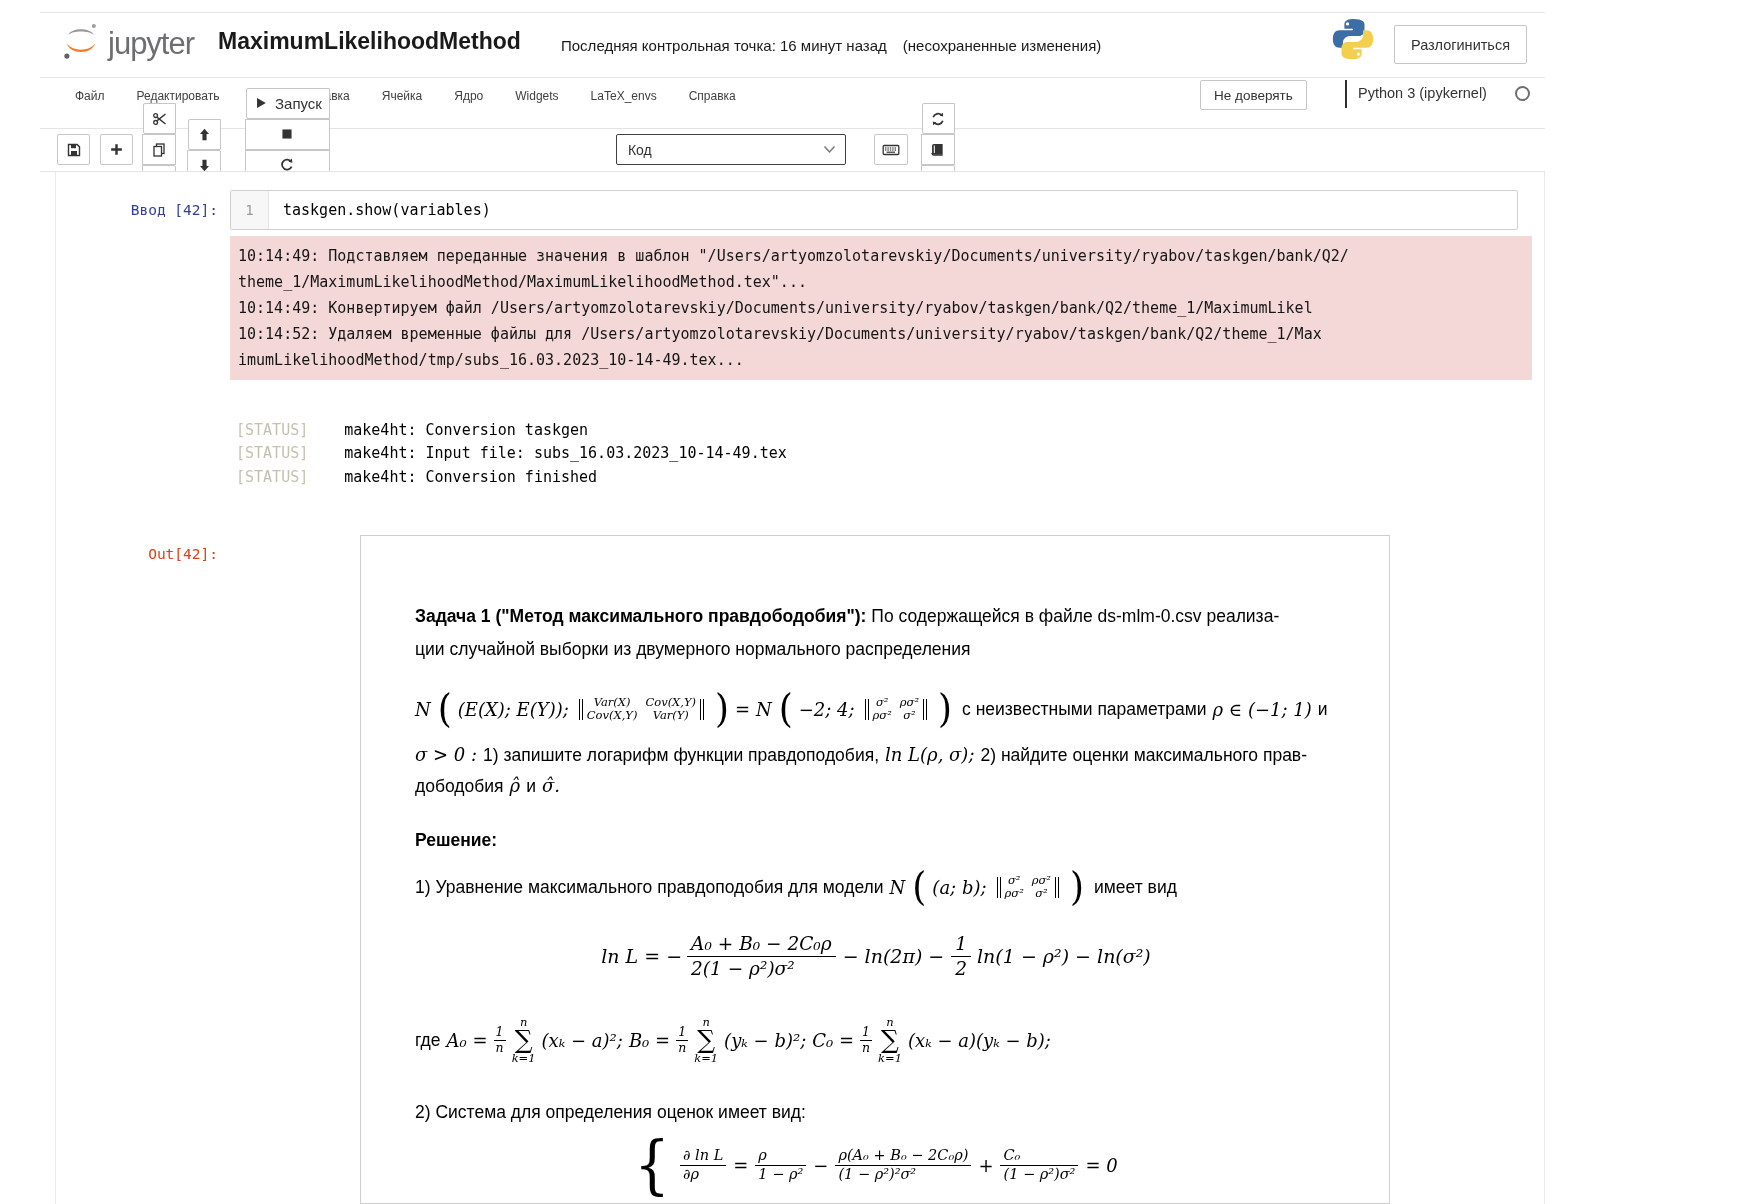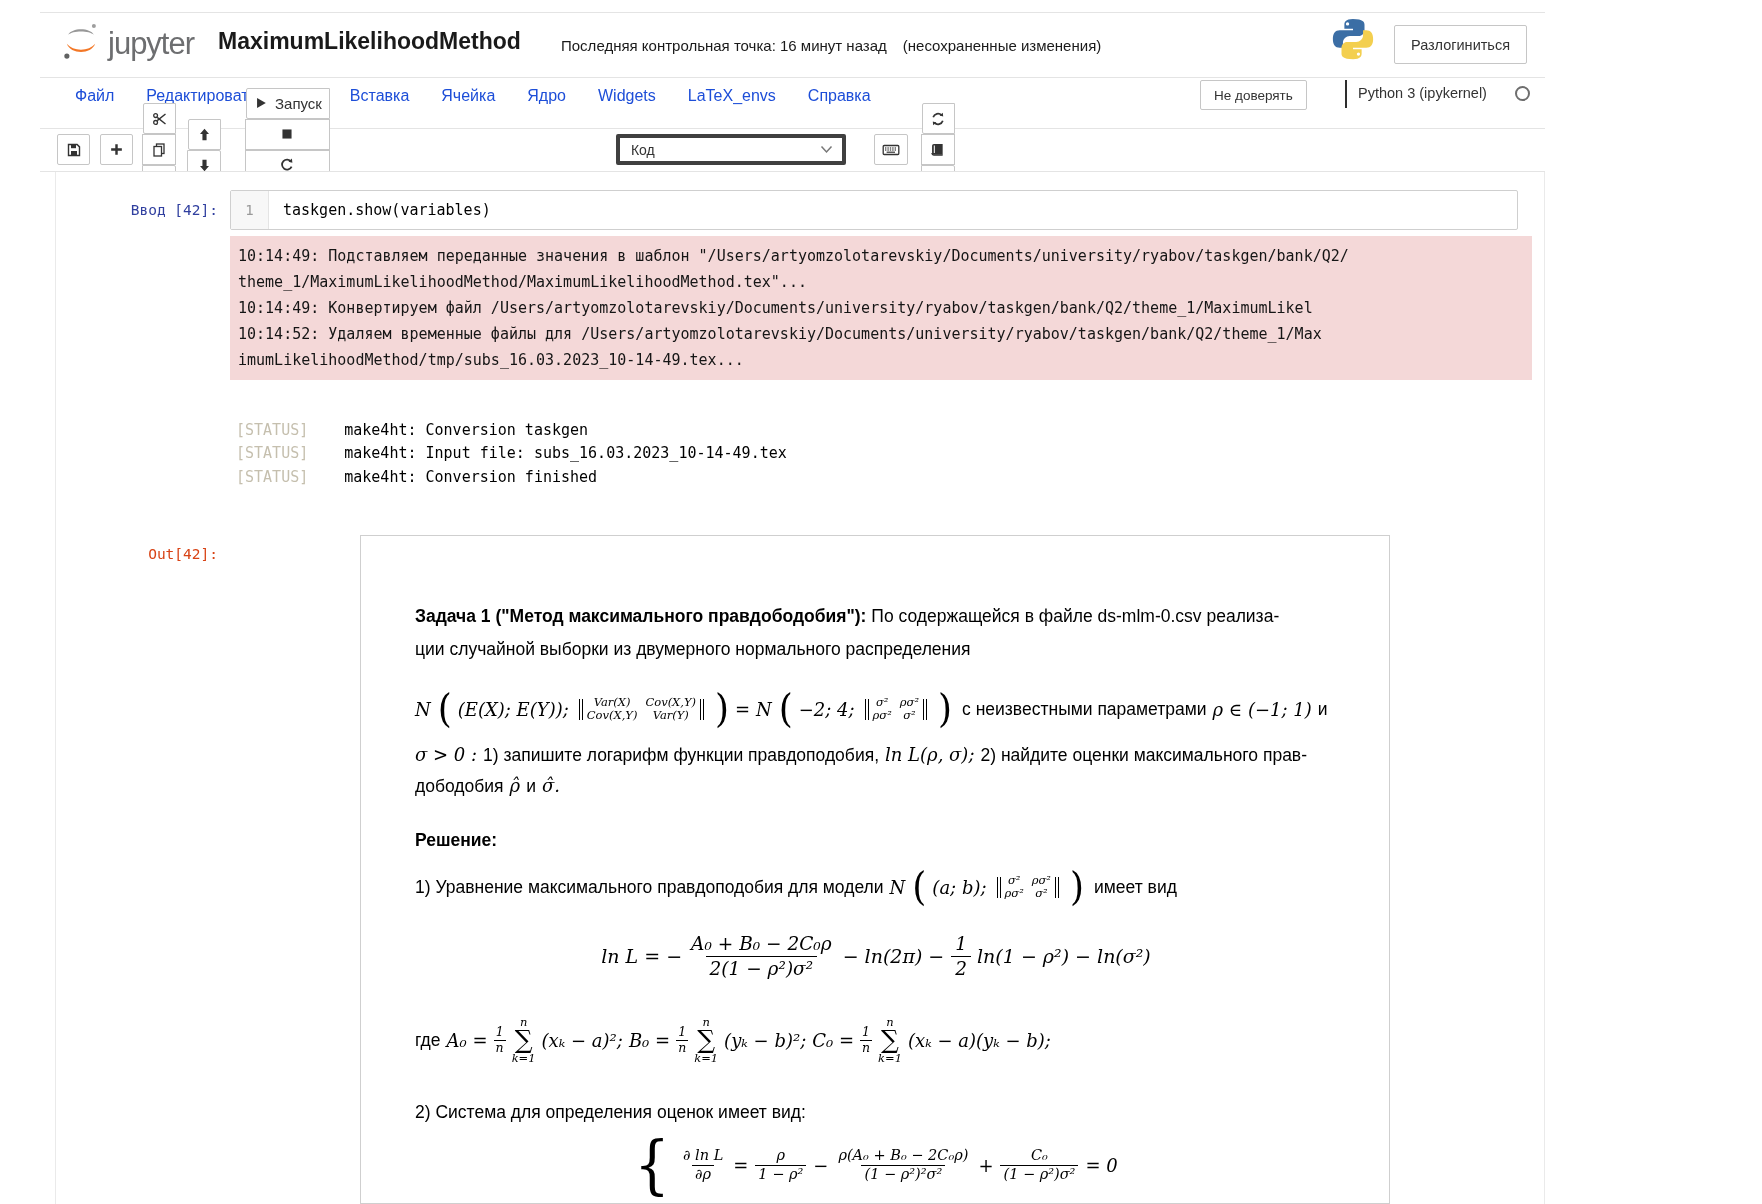--- a/index.html
+++ b/index.html
@@ -13,42 +13,42 @@
   .nb-title { position:absolute; left:218px; top:28px; font-size:23px; font-weight:600; color:#1a1a1a; }
   .chk { position:absolute; left:561px; top:37px; font-size:15px; color:#1a1a1a; }
   .chk .unsaved { margin-left:16px; }
   .logout { position:absolute; left:1394px; top:25px; width:133px; height:39px; background:#fff;
             border:1px solid #c6c6c6; border-radius:2px; font-size:14.5px; color:#333;
             display:flex; align-items:center; justify-content:center; cursor:pointer; }
   .pylogo { position:absolute; left:1330px; top:16px; }
 
   
   .menubar { position:absolute; left:59px; top:80px; height:32px; display:flex; align-items:center; }
-  .menu-item { padding:0 16px; font-size:16px; color:#1d4ed8; cursor:pointer; }
+  .menu-item { padding:0 16px; font-size:12px; color:#404040; cursor:pointer; }
   .trust-btn { position:absolute; left:1200px; top:80px; height:30px; padding:0 13px; background:#fff;
                border:1px solid #c6c6c6; border-radius:2px; font-size:13.5px; color:#333;
                display:flex; align-items:center; cursor:pointer; }
   .kdiv { position:absolute; left:1345px; top:80px; width:2px; height:28px; background:#2e2e2e; }
   .kernel-name { position:absolute; left:1358px; top:85px; font-size:14.5px; color:#333; }
   .kernel-ind { position:absolute; left:1515px; top:86px; width:15px; height:15px;
                 border:2px solid #6e6e6e; border-radius:50%; }
 
   
   .toolbar { position:absolute; left:57px; top:134px; height:31px; display:flex; align-items:center; }
   .tgroup { display:flex;flex-direction:column; }
   .tbtn { height:31px; min-width:33px; padding:0 7px; background:#fff; border:1px solid #c6c6c6;
           border-radius:2px; display:flex; align-items:center; justify-content:center; gap:7px;
           color:#333; cursor:pointer; }
   .tgroup .tbtn { border-radius:0; }
   .tgroup .tbtn:first-child { border-radius:2px 0 0 2px; }
   .tgroup .tbtn:last-child { border-radius:0 2px 2px 0; }
   .tgroup .tbtn + .tbtn { margin-left:-1px; }
   .run-label { font-size:15px; color:#333; }
   .celltype { position:absolute; left:513px; top:0; width:230px; height:31px; background:#fff;
-              border:4px solid #404040; border-radius:2px; display:flex; align-items:center;
+              border:1px solid #404040; border-radius:2px; display:flex; align-items:center;
               justify-content:space-between; padding:0 9px 0 11px; font-size:14px; color:#333; cursor:pointer; }
   .ml10{margin-left:10px;} .ml12{margin-left:12px;} .ml25{margin-left:25px;}
   .ml286{margin-left:286px;} .ml28{margin-left:28px;} .ml14{margin-left:14px;}
 
   
   .notebook { position:absolute; left:55px; top:172px; width:1490px; height:1032px;
               border-left:1px solid #eaeaea; border-right:1px solid #eaeaea; background:#fff; }
   .prompt { position:absolute; width:160px; text-align:right; font-family:"DejaVu Sans Mono", monospace;
             font-size:14.5px; }
   .prompt-in { left:58px; top:202px; color:#303f9f; }
@@ -79,21 +79,21 @@
   .brow { display:flex; align-items:baseline; }
   .mi { font-family:"DejaVu Serif","DejaVu Sans",serif; font-style:italic; font-size:18px; }
   .rm { font-size:17.5px; }
   .bigp { font-family:"DejaVu Serif",serif; font-size:36px; font-weight:300; line-height:1;
           transform:scaleY(1.08); margin:0 1px; }
   .mat { display:inline-grid; grid-template-columns:auto auto; column-gap:8px;
          font-family:"DejaVu Serif","DejaVu Sans",serif; font-style:italic; font-size:11.5px;
          line-height:13.5px; text-align:center; }
   .dbar { width:4px; align-self:stretch; border-left:1px solid #000; border-right:1px solid #000; margin:3px 4px; }
   .norm { display:inline-flex; align-items:stretch; }
-  .frac { display:inline-flex; flex-direction:column; align-items:center;
+  .frac { display:inline-flex; flex-direction:column; 
           font-family:"DejaVu Serif","DejaVu Sans",serif; font-style:italic; line-height:1.25; }
   .frac .den { border-top:1.2px solid #000; }
   .frac.f18 { font-size:18.5px; } .frac.f18 .num,.frac.f18 .den{ padding:0 4px; }
   .frac.f12 { font-size:12.5px; line-height:1.15; } .frac.f12 .num,.frac.f12 .den{ padding:0 2px; }
   .frac.f15 { font-size:14.5px; line-height:1.2; } .frac.f15 .num,.frac.f15 .den{ padding:0 3px; }
   .sum { display:inline-flex; flex-direction:column; align-items:center;
          font-family:"DejaVu Serif","DejaVu Sans",serif; font-style:italic; font-size:11.5px; line-height:1.05; }
   .sum .sigma { font-style:normal; font-size:25px; line-height:0.95; }
   .brace { font-family:"DejaVu Serif",serif; font-size:56px; line-height:62px; font-weight:300;
            transform:scaleY(1.15); margin-right:10px; }

